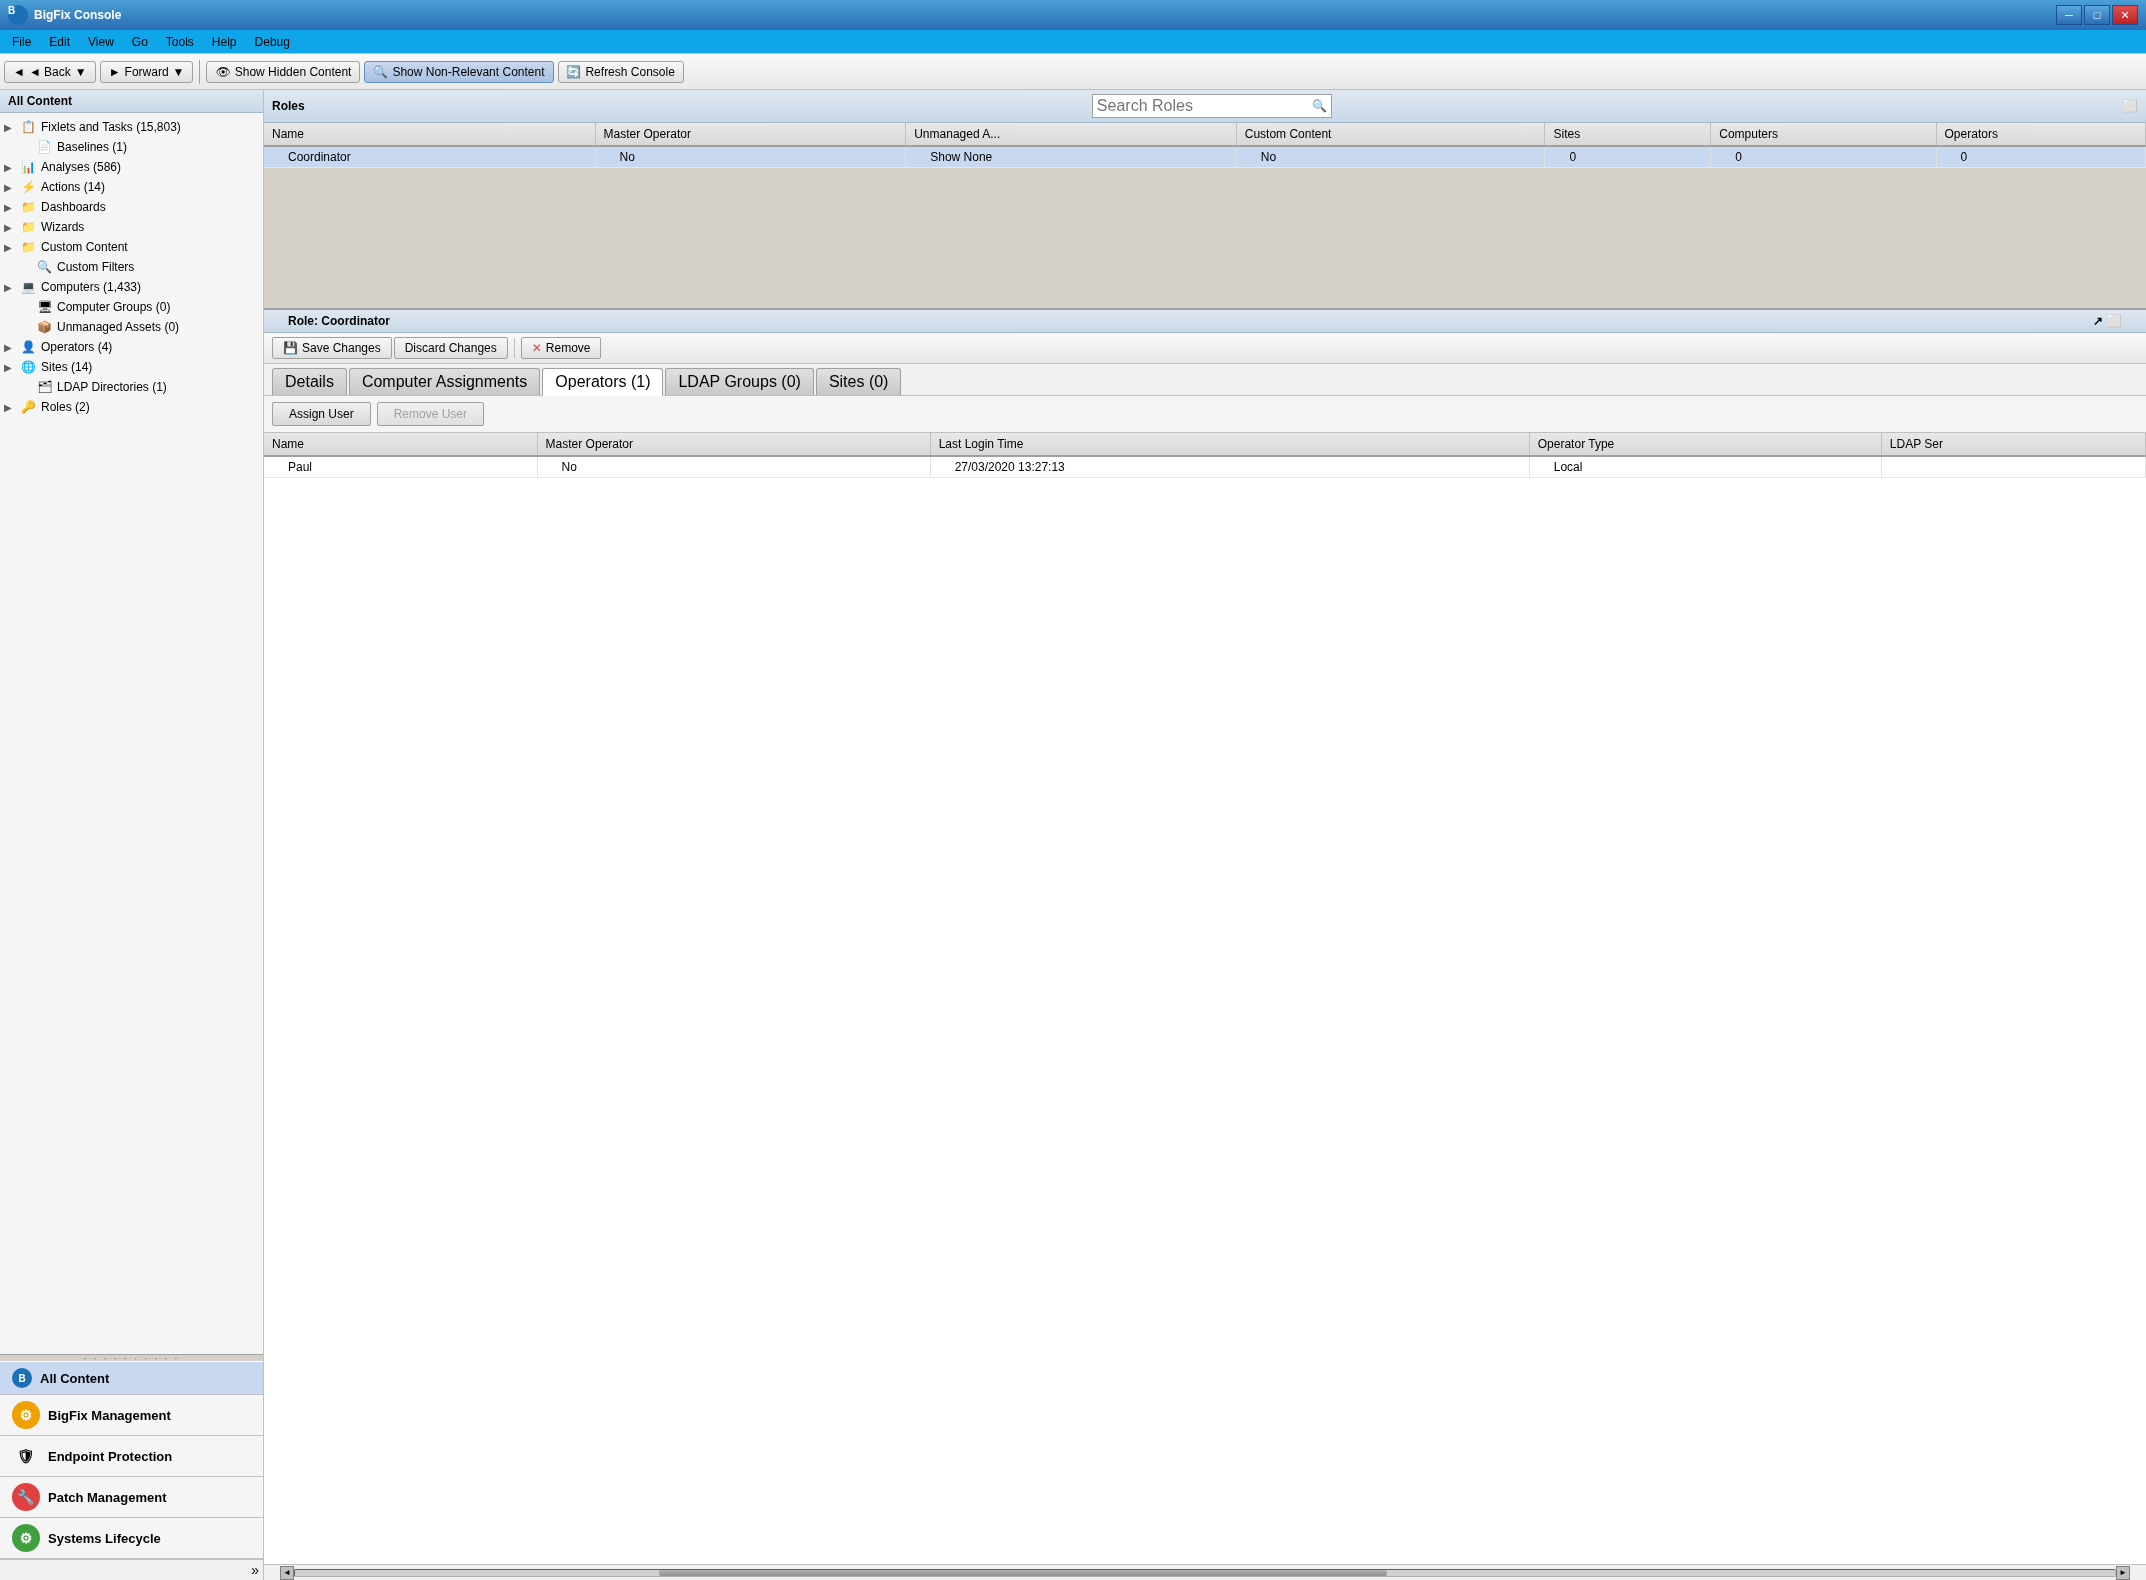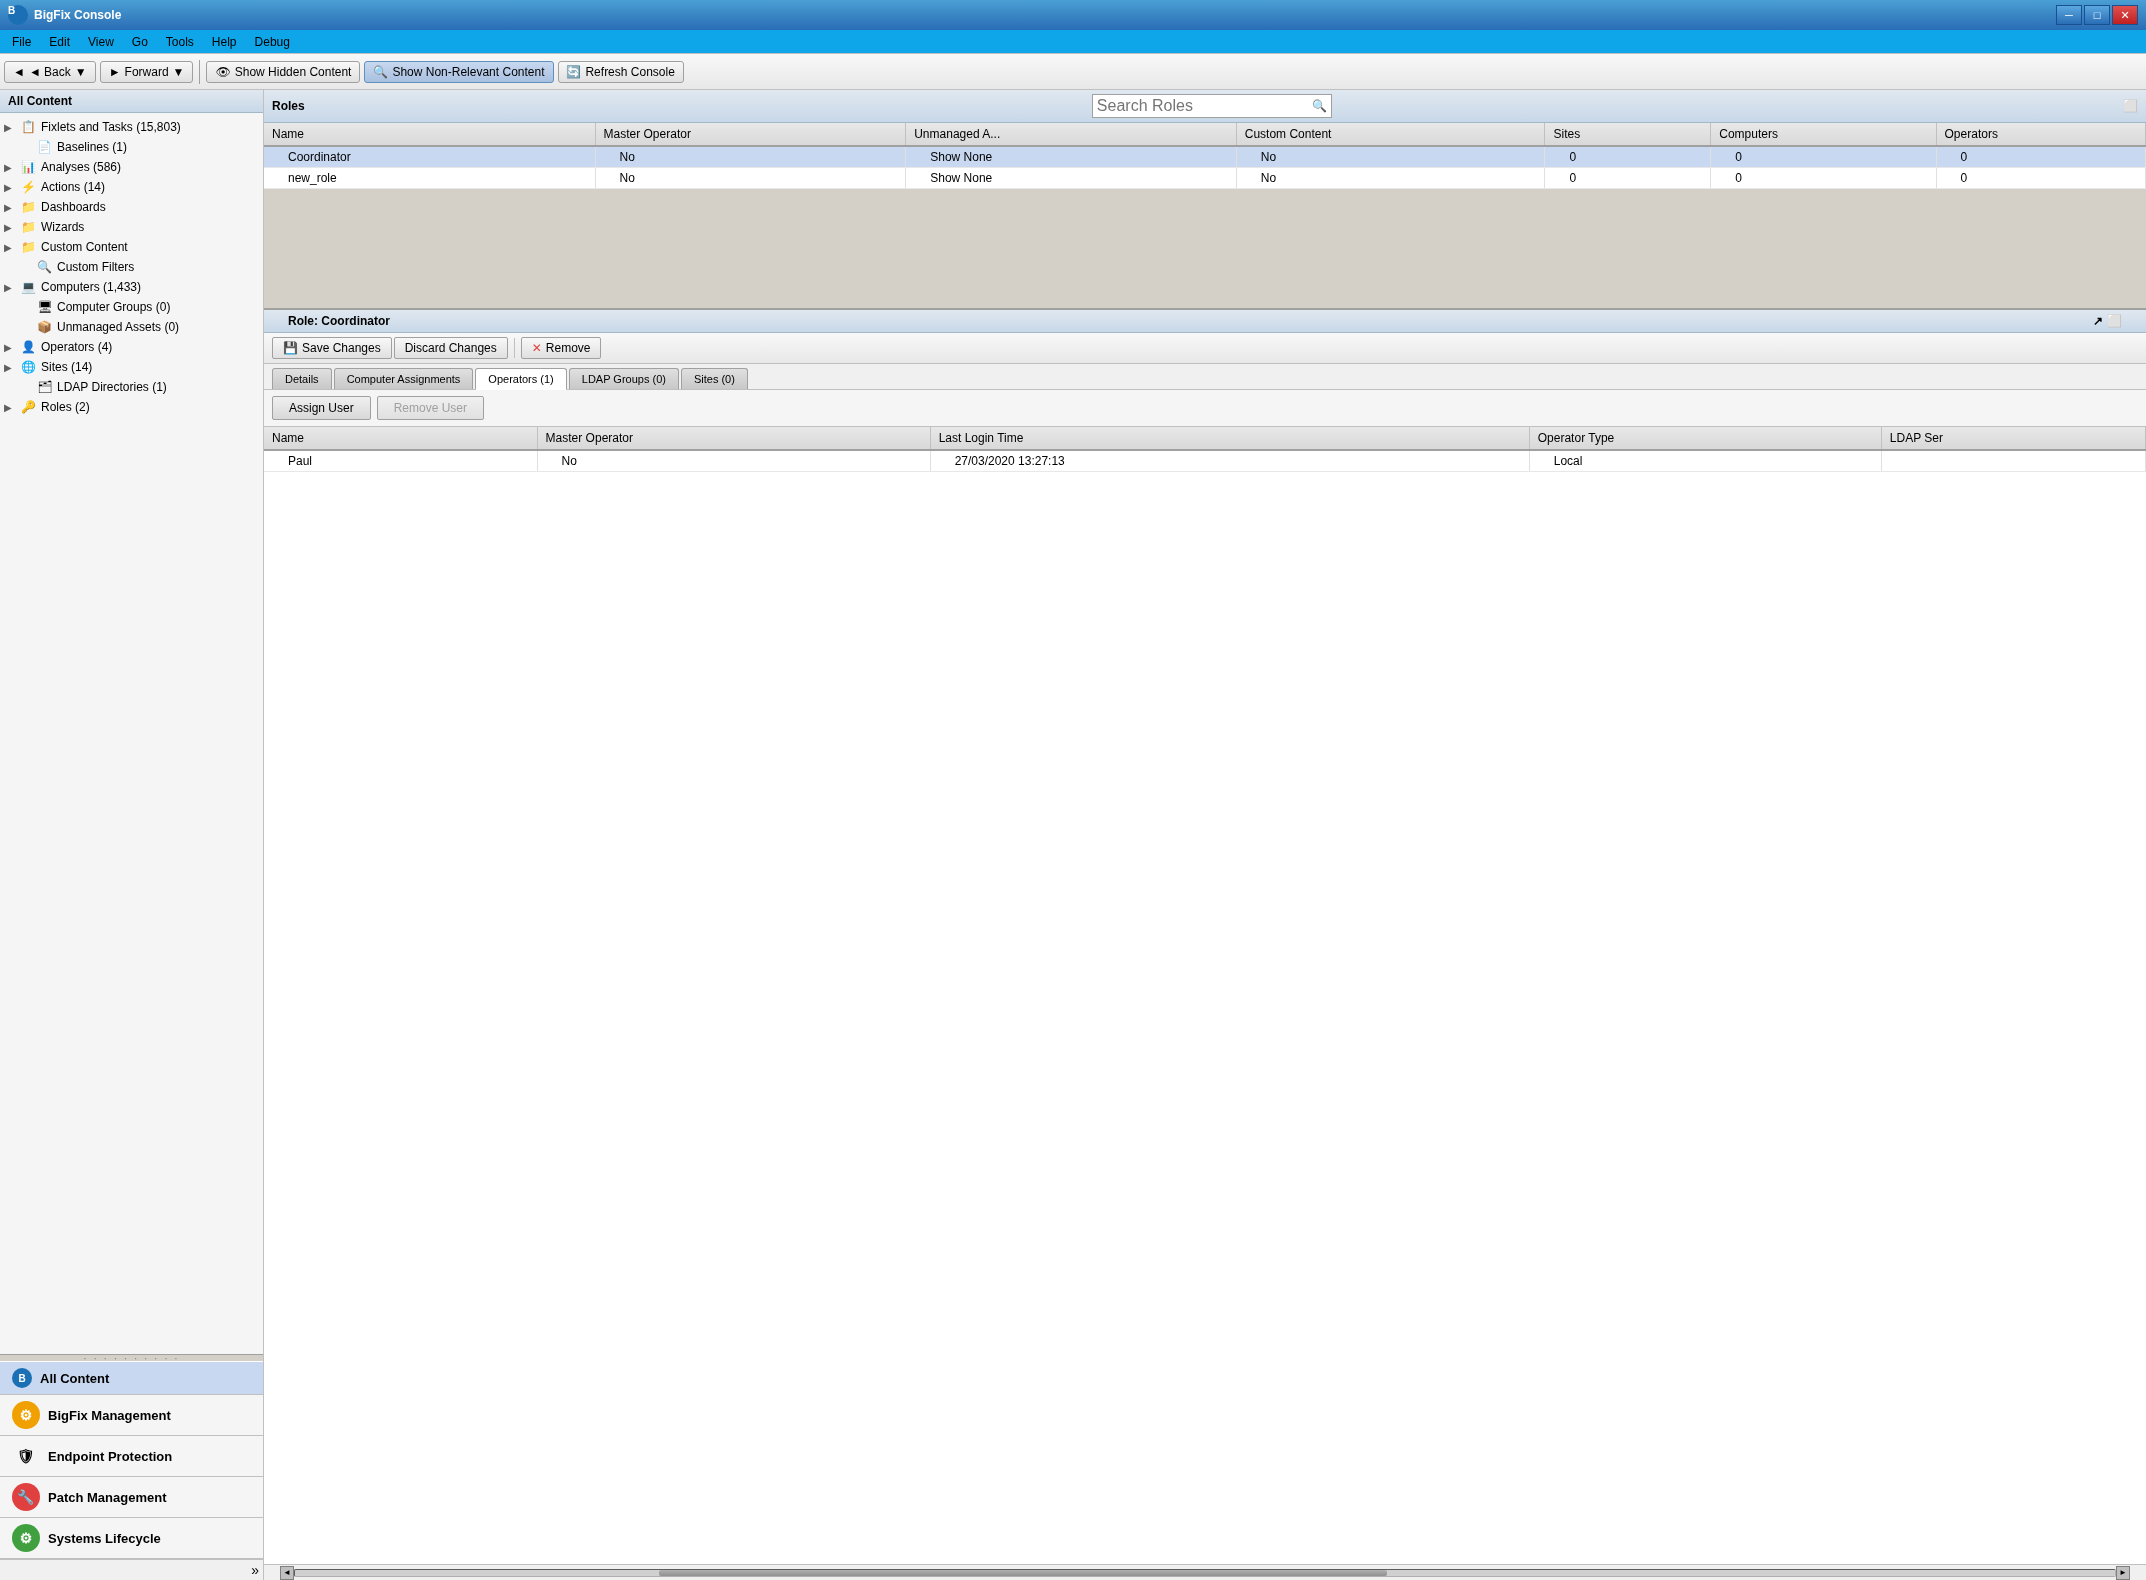--- a/index.html
+++ b/index.html
@@ -234,21 +234,21 @@
       gap: 2px;
       border-bottom: 1px solid #c0c0c0;
     }
     .tab {
       padding: 4px 12px;
       background: linear-gradient(to bottom, #e0e0e0, #c8c8c8);
       border: 1px solid #a0a0a0;
       border-bottom: none;
       border-radius: 3px 3px 0 0;
       cursor: pointer;
-      font-size: 11px;
+      font-size: 16px;
     }
     .tab.active {
       background: white;
       border-bottom: 1px solid white;
       margin-bottom: -1px;
       z-index: 1;
     }
 
     
     .tab-content {
@@ -505,29 +505,20 @@
           <tbody>
             <tr class="selected">
               <td>Coordinator</td>
               <td>No</td>
               <td>Show None</td>
               <td>No</td>
               <td>0</td>
               <td>0</td>
               <td>0</td>
             </tr>
-            <tr>
-              <td>new_role</td>
-              <td>No</td>
-              <td>Show None</td>
-              <td>No</td>
-              <td>0</td>
-              <td>0</td>
-              <td>0</td>
-            </tr>
           </tbody>
         </table>
       </div>
     </div>
 
     <div class="detail-panel">
       <div class="detail-header">
         <span>Role: Coordinator</span>
         <div style="display:flex;gap:4px;">
           <span style="cursor:pointer;">↗</span>

